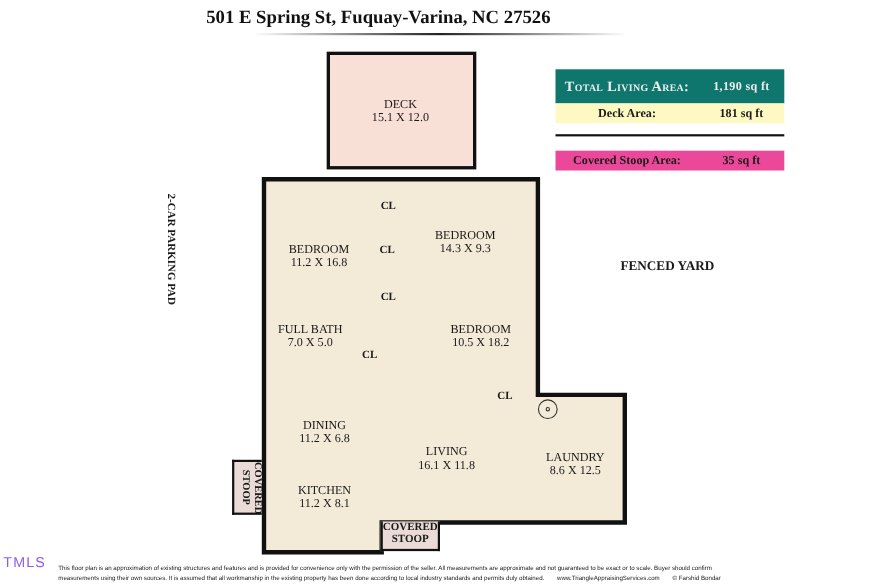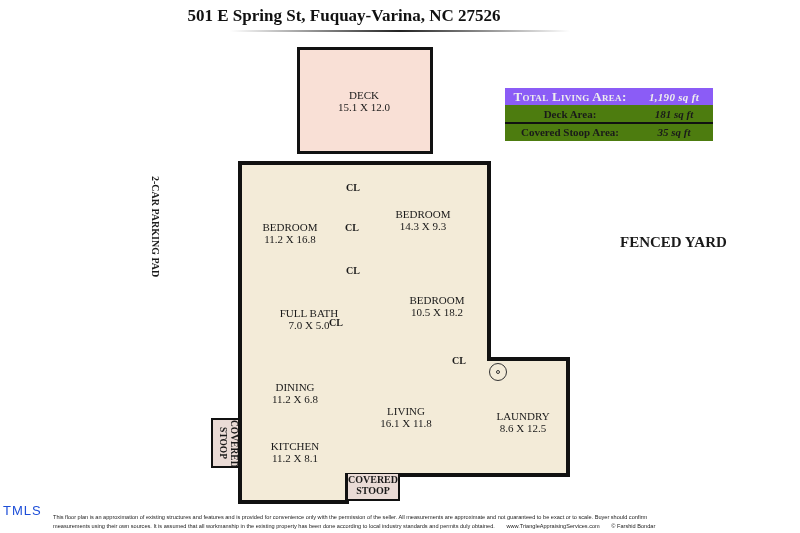--- a/index.html
+++ b/index.html
@@ -15,26 +15,26 @@
     font-size: 17px; font-weight: bold; color: #111;
   }
   .title-rule {
     left: 230px; top: 30px; width: 340px; height: 2px;
     background: linear-gradient(to right, rgba(0,0,0,0), #222 50%, rgba(0,0,0,0));
   }
   
   .area-table { left: 505px; top: 63px; width: 208px; }
   .area-row { display: flex; align-items: center; height: 18px; font-size: 11px; font-weight: bold; }
   .area-row .lbl { width: 130px; text-align: center; }
-  .area-row .val { width: 78px; text-align: center; font-style: italic; }
-  .area-row.total { background: #8b5cf6; color: #eee; height: 17px; font-size: 12px; font-variant: small-caps; letter-spacing: 0.3px; margin-top: 25px; }
+  .area-row .val { width: 78px; text-align: center; }
+  .area-row.total { background: #0f766e; color: #eee; height: 31px; font-size: 12px; font-variant: small-caps; letter-spacing: 0.3px; }
   .area-row.total .lbl { font-size: 13px; }
   .area-row.total .val { font-variant: normal; font-size: 11px; }
-  .area-row.grey { background: #4d7c0f; }
-  .area-row.white { background: #4d7c0f; }
+  .area-row.grey { background: #fef9c3; }
+  .area-row.white { background: #ec4899; margin-top: 25px; }
   .area-rule { left: 505px; top: 122px; width: 208px; height: 2px; background: #111; }
 
   
   .deck {
     left: 297px; top: 47px; width: 130px; height: 101px;
     background: #f9e0d6; border: 3px solid #111;
   }
   
   .plan { left: 0; top: 0; width: 800px; height: 533px; }
   .room-label {
@@ -55,21 +55,21 @@
   .stoop-left {
     left: 211px; top: 418px; width: 25px; height: 46px;
     background: #eadbd6; border: 2px solid #111; border-right: none;
   }
   .stoop-left-text {
     left: 239px; top: 420px; width: 46px; font-size: 9.5px; font-weight: bold; line-height: 11px;
     transform-origin: 0 0; transform: rotate(90deg); text-align: center; white-space: nowrap;
   }
   .footer-logo {
     left: 3px; top: 503px; font-family: "Liberation Sans", "DejaVu Sans", sans-serif;
-    font-size: 13px; color: #1d4ed8; letter-spacing: 1px; font-weight: normal;
+    font-size: 13px; color: #8b5cf6; letter-spacing: 1px; font-weight: normal;
   }
   .footer-text {
     left: 53px; top: 513px; width: 745px;
     font-family: "Liberation Sans", "DejaVu Sans", sans-serif;
     font-size: 5.6px; line-height: 9px; color: #222; white-space: nowrap;
   }
   .washer { left: 489px; top: 363px; width: 18px; height: 18px; border: 1.5px solid #333; border-radius: 50%; box-sizing: border-box; }
   .washer-dot { left: 496px; top: 370px; width: 4px; height: 4px; border: 1px solid #333; border-radius: 50%; box-sizing: border-box; }
 </style>
 </head>
@@ -115,21 +115,21 @@
 </div>
 
 <div class="abs room-label" style="left:290px; top:221px;">
   <div>BEDROOM</div>
   <div>11.2 X 16.8</div>
 </div>
 <div class="abs room-label" style="left:423px; top:208px;">
   <div>BEDROOM</div>
   <div>14.3 X 9.3</div>
 </div>
-<div class="abs room-label" style="left:282px; top:307px;margin-left:27px;">
+<div class="abs room-label" style="left:282px; top:294px;">
   <div>FULL BATH</div>
   <div>7.0 X 5.0</div>
 </div>
 <div class="abs room-label" style="left:437px; top:294px;">
   <div>BEDROOM</div>
   <div>10.5 X 18.2</div>
 </div>
 <div class="abs room-label" style="left:295px; top:381px;">
   <div>DINING</div>
   <div>11.2 X 6.8</div>
@@ -150,21 +150,21 @@
 <div class="abs cl" style="left:353px; top:182px;">CL</div>
 <div class="abs cl" style="left:352px; top:222px;">CL</div>
 <div class="abs cl" style="left:353px; top:265px;">CL</div>
 <div class="abs cl" style="left:336px; top:317px;">CL</div>
 <div class="abs cl" style="left:459px; top:355px;">CL</div>
 
 <div class="abs washer"></div>
 <div class="abs washer-dot"></div>
 
 <div class="abs side-label" style="left:161px; top:176px;">2-CAR PARKING PAD</div>
-<div class="abs" style="left:620px; top:234px; font-size:15px; font-weight:bold; font-variant:small-caps;">FENCED YARD</div>
+<div class="abs" style="left:564px; top:234px; font-size:12px; font-weight:bold; font-variant:small-caps;">FENCED YARD</div>
 
 <div class="abs footer-logo">TMLS</div>
 <div class="abs footer-text">
   <div>This floor plan is an approximation of existing structures and features and is provided for convenience only with the permission of the seller.  All measurements are approximate and not guaranteed to be exact or to scale.  Buyer should confirm</div>
   <div>
     <span>measurements using their own sources.  It is assumed that all workmanship in the existing property has been done according to local industry standards and permits duly obtained.</span>
     <span style="margin-left:10px;">www.TriangleAppraisingServices.com</span>
     <span style="margin-left:10px;">© Farshid Bondar</span>
   </div>
 </div>

